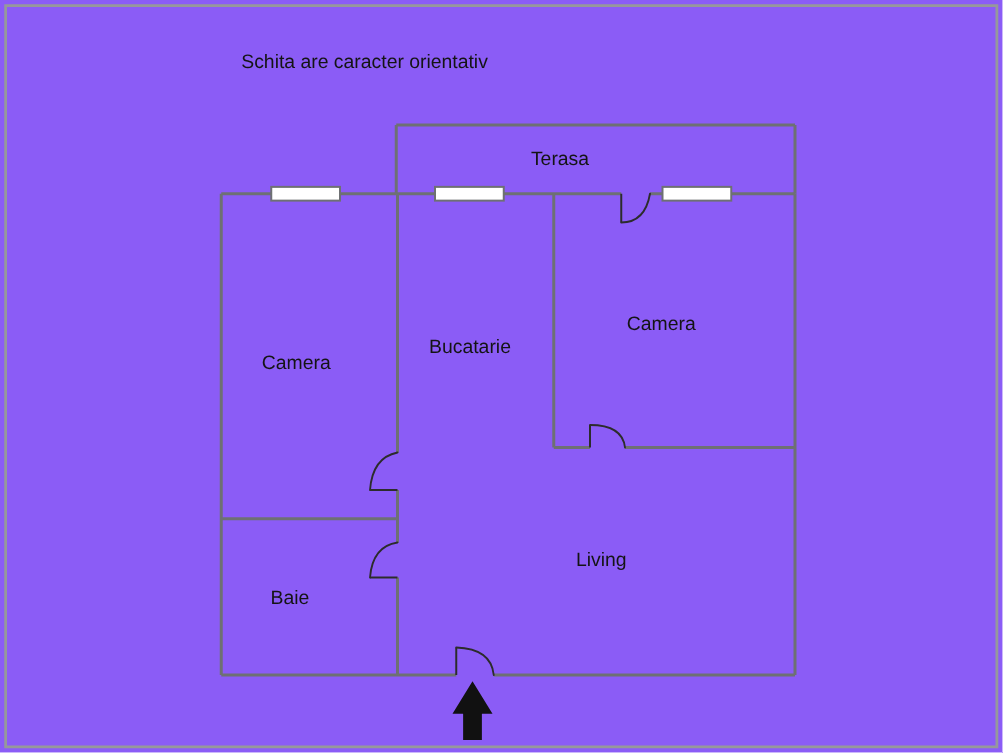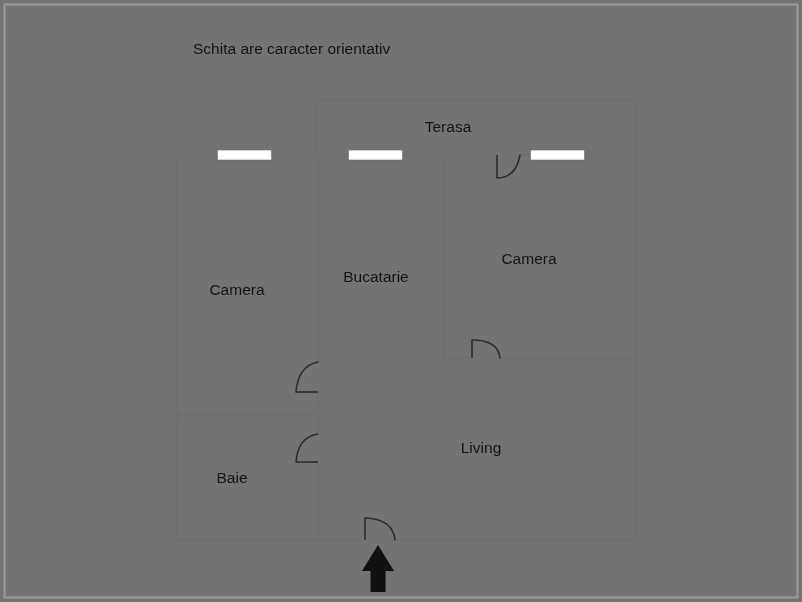--- a/index.html
+++ b/index.html
@@ -10,21 +10,21 @@
   body {
     width: 802px;
     height: 602px;
     font-family: "Liberation Sans", sans-serif;
     overflow: hidden;
   }
   #plan-root {
     position: relative;
     width: 802px;
     height: 602px;
-    background: #737373;
+    background: #8b5cf6;
   }
   svg#floorplan {
     display: block;
     width: 802px;
     height: 602px;
   }
   .wall {
     stroke: #6e7073;
     stroke-width: 2.4;
     fill: none;

